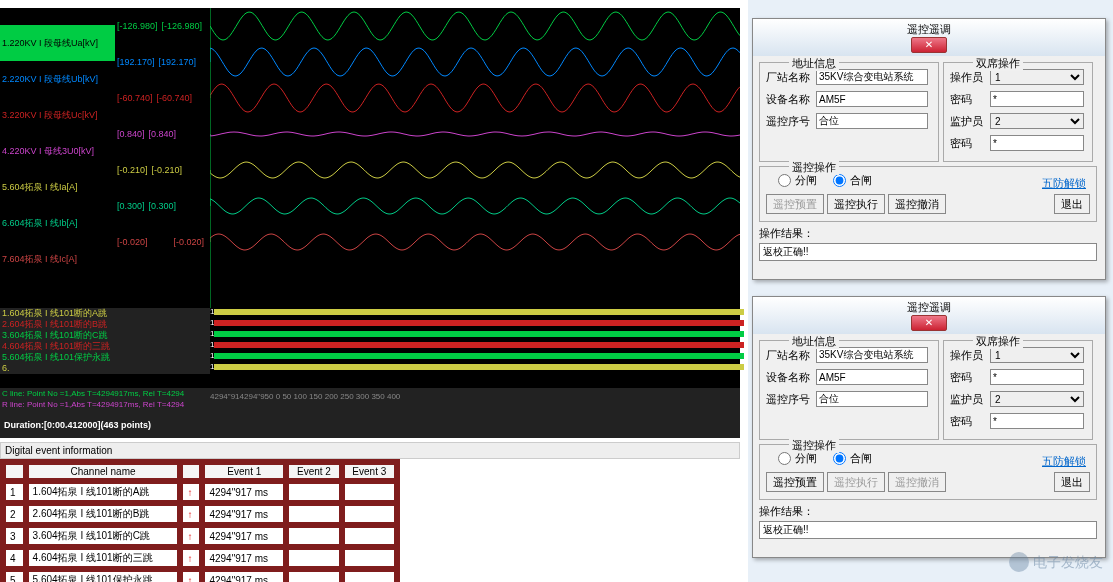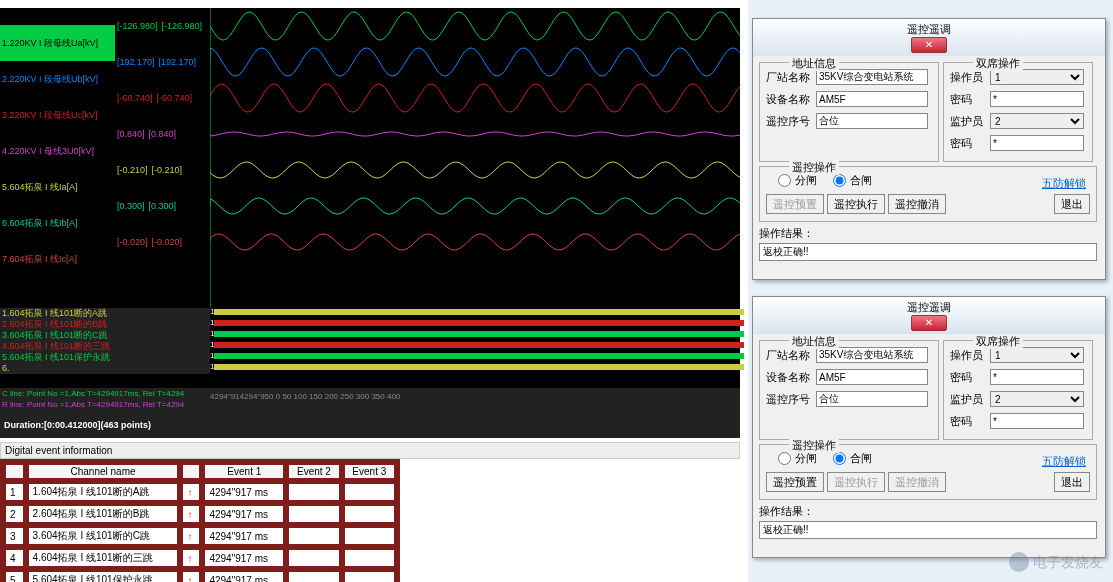--- a/index.html
+++ b/index.html
@@ -111,21 +111,21 @@
           <span>[0.840]</span>
         </div>
         <div class="wave-row" style="color: rgb(204, 204, 68);">
           <span>[-0.210]</span>
           <span>[-0.210]</span>
         </div>
         <div class="wave-row" style="color: rgb(0, 204, 136);">
           <span>[0.300]</span>
           <span>[0.300]</span>
         </div>
-        <div class="wave-row" style="color: rgb(204, 68, 68);">
+        <div class="wave-row" style="color: rgb(204, 68, 68); gap: 22px;">
           <span>[-0.020]</span>
           <span>[-0.020]</span>
         </div>
       </div>
     <div class="wave-plot">
       <svg id="wave-svg">
           <path d="M 0 18 L 0 18.0 L 2 21.3 L 4 24.5 L 6 27.2 L 8 29.5 L 10 31.0 L 12 31.9 L 14 31.9 L 16 31.2 L 18 29.6 L 20 27.5 L 22 24.7 L 24 21.6 L 26 18.3 L 28 15.0 L 30 11.8 L 32 9.0 L 34 6.7 L 36 5.1 L 38 4.2 L 40 4.1 L 42 4.7 L 44 6.2 L 46 8.3 L 48 11.0 L 50 14.1 L 52 17.4 L 54 20.7 L 56 23.9 L 58 26.8 L 60 29.1 L 62 30.8 L 64 31.8 L 66 32.0 L 68 31.3 L 70 30.0 L 72 27.9 L 74 25.3 L 76 22.2 L 78 18.9 L 80 15.6 L 82 12.4 L 84 9.5 L 86 7.1 L 88 5.3 L 90 4.3 L 92 4.0 L 94 4.6 L 96 5.9 L 98 7.9 L 100 10.5 L 102 13.5 L 104 16.8 L 106 20.1 L 108 23.4 L 110 26.3 L 112 28.7 L 114 30.6 L 116 31.7 L 118 32.0 L 120 31.5 L 122 30.3 L 124 28.3 L 126 25.8 L 128 22.8 L 130 19.5 L 132 16.2 L 134 12.9 L 136 10.0 L 138 7.5 L 140 5.6 L 142 4.4 L 144 4.0 L 146 4.4 L 148 5.6 L 150 7.5 L 152 10.0 L 154 12.9 L 156 16.2 L 158 19.5 L 160 22.8 L 162 25.8 L 164 28.3 L 166 30.3 L 168 31.5 L 170 32.0 L 172 31.7 L 174 30.5 L 176 28.7 L 178 26.3 L 180 23.3 L 182 20.1 L 184 16.8 L 186 13.5 L 188 10.5 L 190 7.9 L 192 5.9 L 194 4.6 L 196 4.0 L 198 4.3 L 200 5.3 L 202 7.1 L 204 9.5 L 206 12.4 L 208 15.6 L 210 18.9 L 212 22.2 L 214 25.3 L 216 27.9 L 218 30.0 L 220 31.4 L 222 32.0 L 224 31.8 L 226 30.8 L 228 29.1 L 230 26.7 L 232 23.9 L 234 20.7 L 236 17.4 L 238 14.1 L 240 11.0 L 242 8.3 L 244 6.2 L 246 4.7 L 248 4.1 L 250 4.2 L 252 5.1 L 254 6.7 L 256 9.0 L 258 11.8 L 260 15.0 L 262 18.3 L 264 21.7 L 266 24.8 L 268 27.5 L 270 29.7 L 272 31.2 L 274 31.9 L 276 31.9 L 278 31.0 L 280 29.4 L 282 27.2 L 284 24.4 L 286 21.3 L 288 18.0 L 290 14.6 L 292 11.5 L 294 8.7 L 296 6.5 L 298 4.9 L 300 4.1 L 302 4.1 L 304 4.9 L 306 6.4 L 308 8.6 L 310 11.3 L 312 14.4 L 314 17.7 L 316 21.1 L 318 24.2 L 320 27.0 L 322 29.3 L 324 30.9 L 326 31.8 L 328 31.9 L 330 31.2 L 332 29.8 L 334 27.7 L 336 25.0 L 338 21.9 L 340 18.6 L 342 15.2 L 344 12.0 L 346 9.2 L 348 6.9 L 350 5.2 L 352 4.2 L 354 4.0 L 356 4.7 L 358 6.1 L 360 8.1 L 362 10.8 L 364 13.8 L 366 17.1 L 368 20.5 L 370 23.7 L 372 26.6 L 374 28.9 L 376 30.7 L 378 31.7 L 380 32.0 L 382 31.4 L 384 30.1 L 386 28.1 L 388 25.5 L 390 22.5 L 392 19.2 L 394 15.8 L 396 12.6 L 398 9.7 L 400 7.2 L 402 5.4 L 404 4.3 L 406 4.0 L 408 4.5 L 410 5.7 L 412 7.7 L 414 10.3 L 416 13.3 L 418 16.5 L 420 19.9 L 422 23.1 L 424 26.1 L 426 28.6 L 428 30.4 L 430 31.6 L 432 32.0 L 434 31.6 L 436 30.4 L 438 28.5 L 440 26.0 L 442 23.0 L 444 19.8 L 446 16.4 L 448 13.2 L 450 10.2 L 452 7.6 L 454 5.7 L 456 4.5 L 458 4.0 L 460 4.3 L 462 5.5 L 464 7.3 L 466 9.8 L 468 12.7 L 470 15.9 L 472 19.3 L 474 22.6 L 476 25.6 L 478 28.2 L 480 30.2 L 482 31.5 L 484 32.0 L 486 31.7 L 488 30.7 L 490 28.9 L 492 26.5 L 494 23.6 L 496 20.4 L 498 17.0 L 500 13.7 L 502 10.7 L 504 8.1 L 506 6.0 L 508 4.6 L 510 4.0 L 512 4.2 L 514 5.2 L 516 6.9 L 518 9.3 L 520 12.1 L 522 15.3 L 524 18.7 L 526 22.0 L 528 25.1 L 530 27.7" stroke="#0c4" fill="none" stroke-width="1"></path>
           <path d="M 0 54 L 0 40.1 L 2 40.7 L 4 42.2 L 6 44.3 L 8 47.0 L 10 50.1 L 12 53.4 L 14 56.7 L 16 59.9 L 18 62.8 L 20 65.1 L 22 66.8 L 24 67.8 L 26 68.0 L 28 67.3 L 30 66.0 L 32 63.9 L 34 61.3 L 36 58.2 L 38 54.9 L 40 51.6 L 42 48.4 L 44 45.5 L 46 43.1 L 48 41.3 L 50 40.3 L 52 40.0 L 54 40.6 L 56 41.9 L 58 43.9 L 60 46.5 L 62 49.5 L 64 52.8 L 66 56.1 L 68 59.4 L 70 62.3 L 72 64.7 L 74 66.6 L 76 67.7 L 78 68.0 L 80 67.5 L 82 66.3 L 84 64.3 L 86 61.8 L 88 58.8 L 90 55.5 L 92 52.2 L 94 48.9 L 96 46.0 L 98 43.5 L 100 41.6 L 102 40.4 L 104 40.0 L 106 40.4 L 108 41.6 L 110 43.5 L 112 46.0 L 114 48.9 L 116 52.2 L 118 55.5 L 120 58.8 L 122 61.8 L 124 64.3 L 126 66.3 L 128 67.5 L 130 68.0 L 132 67.7 L 134 66.5 L 136 64.7 L 138 62.3 L 140 59.3 L 142 56.1 L 144 52.8 L 146 49.5 L 148 46.5 L 150 43.9 L 152 41.9 L 154 40.6 L 156 40.0 L 158 40.3 L 160 41.3 L 162 43.1 L 164 45.5 L 166 48.4 L 168 51.6 L 170 54.9 L 172 58.2 L 174 61.3 L 176 63.9 L 178 66.0 L 180 67.4 L 182 68.0 L 184 67.8 L 186 66.8 L 188 65.1 L 190 62.7 L 192 59.9 L 194 56.7 L 196 53.4 L 198 50.1 L 200 47.0 L 202 44.3 L 204 42.2 L 206 40.7 L 208 40.1 L 210 40.2 L 212 41.1 L 214 42.7 L 216 45.0 L 218 47.8 L 220 51.0 L 222 54.3 L 224 57.7 L 226 60.8 L 228 63.5 L 230 65.7 L 232 67.2 L 234 67.9 L 236 67.9 L 238 67.0 L 240 65.4 L 242 63.2 L 244 60.4 L 246 57.3 L 248 54.0 L 250 50.6 L 252 47.5 L 254 44.7 L 256 42.5 L 258 40.9 L 260 40.1 L 262 40.1 L 264 40.9 L 266 42.4 L 268 44.6 L 270 47.3 L 272 50.4 L 274 53.7 L 276 57.1 L 278 60.2 L 280 63.0 L 282 65.3 L 284 66.9 L 286 67.8 L 288 67.9 L 290 67.2 L 292 65.8 L 294 63.7 L 296 61.0 L 298 57.9 L 300 54.6 L 302 51.2 L 304 48.0 L 306 45.2 L 308 42.9 L 310 41.2 L 312 40.2 L 314 40.0 L 316 40.7 L 318 42.1 L 320 44.1 L 322 46.8 L 324 49.8 L 326 53.1 L 328 56.5 L 330 59.7 L 332 62.6 L 334 64.9 L 336 66.7 L 338 67.7 L 340 68.0 L 342 67.4 L 344 66.1 L 346 64.1 L 348 61.5 L 350 58.5 L 352 55.2 L 354 51.8 L 356 48.6 L 358 45.7 L 360 43.2 L 362 41.4 L 364 40.3 L 366 40.0 L 368 40.5 L 370 41.7 L 372 43.7 L 374 46.3 L 376 49.3 L 378 52.5 L 380 55.9 L 382 59.1 L 384 62.1 L 386 64.6 L 388 66.4 L 390 67.6 L 392 68.0 L 394 67.6 L 396 66.4 L 398 64.5 L 400 62.0 L 402 59.0 L 404 55.8 L 406 52.4 L 408 49.2 L 410 46.2 L 412 43.6 L 414 41.7 L 416 40.5 L 418 40.0 L 420 40.3 L 422 41.5 L 424 43.3 L 426 45.8 L 428 48.7 L 430 51.9 L 432 55.3 L 434 58.6 L 436 61.6 L 438 64.2 L 440 66.2 L 442 67.5 L 444 68.0 L 446 67.7 L 448 66.7 L 450 64.9 L 452 62.5 L 454 59.6 L 456 56.4 L 458 53.0 L 460 49.7 L 462 46.7 L 464 44.1 L 466 42.0 L 468 40.6 L 470 40.0 L 472 40.2 L 474 41.2 L 476 42.9 L 478 45.3 L 480 48.1 L 482 51.3 L 484 54.7 L 486 58.0 L 488 61.1 L 490 63.7 L 492 65.8 L 494 67.3 L 496 68.0 L 498 67.8 L 500 66.9 L 502 65.3 L 504 62.9 L 506 60.1 L 508 57.0 L 510 53.6 L 512 50.3 L 514 47.2 L 516 44.5 L 518 42.3 L 520 40.8 L 522 40.1 L 524 40.1 L 526 41.0 L 528 42.6 L 530 44.8" stroke="#08f" fill="none" stroke-width="1"></path>
           <path d="M 0 90 L 0 87.6 L 2 84.4 L 4 81.5 L 6 79.1 L 8 77.3 L 10 76.3 L 12 76.0 L 14 76.6 L 16 77.9 L 18 79.9 L 20 82.5 L 22 85.5 L 24 88.8 L 26 92.1 L 28 95.4 L 30 98.3 L 32 100.7 L 34 102.6 L 36 103.7 L 38 104.0 L 40 103.5 L 42 102.3 L 44 100.3 L 46 97.8 L 48 94.8 L 50 91.5 L 52 88.2 L 54 84.9 L 56 82.0 L 58 79.5 L 60 77.6 L 62 76.4 L 64 76.0 L 66 76.4 L 68 77.6 L 70 79.5 L 72 82.0 L 74 84.9 L 76 88.2 L 78 91.5 L 80 94.8 L 82 97.8 L 84 100.3 L 86 102.3 L 88 103.5 L 90 104.0 L 92 103.7 L 94 102.5 L 96 100.7 L 98 98.3 L 100 95.3 L 102 92.1 L 104 88.8 L 106 85.5 L 108 82.5 L 110 79.9 L 112 77.9 L 114 76.6 L 116 76.0 L 118 76.3 L 120 77.3 L 122 79.1 L 124 81.5 L 126 84.4 L 128 87.6 L 130 90.9 L 132 94.2 L 134 97.3 L 136 99.9 L 138 102.0 L 140 103.4 L 142 104.0 L 144 103.8 L 146 102.8 L 148 101.1 L 150 98.7 L 152 95.9 L 154 92.7 L 156 89.4 L 158 86.1 L 160 83.0 L 162 80.3 L 164 78.2 L 166 76.7 L 168 76.1 L 170 76.2 L 172 77.1 L 174 78.7 L 176 81.0 L 178 83.8 L 180 87.0 L 182 90.3 L 184 93.7 L 186 96.8 L 188 99.5 L 190 101.7 L 192 103.2 L 194 103.9 L 196 103.9 L 198 103.0 L 200 101.4 L 202 99.2 L 204 96.4 L 206 93.3 L 208 90.0 L 210 86.6 L 212 83.5 L 214 80.7 L 216 78.5 L 218 76.9 L 220 76.1 L 222 76.1 L 224 76.9 L 226 78.4 L 228 80.6 L 230 83.3 L 232 86.4 L 234 89.7 L 236 93.1 L 238 96.2 L 240 99.0 L 242 101.3 L 244 102.9 L 246 103.8 L 248 103.9 L 250 103.2 L 252 101.8 L 254 99.7 L 256 97.0 L 258 93.9 L 260 90.6 L 262 87.2 L 264 84.0 L 266 81.2 L 268 78.9 L 270 77.2 L 272 76.2 L 274 76.0 L 276 76.7 L 278 78.1 L 280 80.1 L 282 82.8 L 284 85.8 L 286 89.1 L 288 92.5 L 290 95.7 L 292 98.6 L 294 100.9 L 296 102.7 L 298 103.7 L 300 104.0 L 302 103.4 L 304 102.1 L 306 100.1 L 308 97.5 L 310 94.5 L 312 91.2 L 314 87.8 L 316 84.6 L 318 81.7 L 320 79.2 L 322 77.4 L 324 76.3 L 326 76.0 L 328 76.5 L 330 77.7 L 332 79.7 L 334 82.3 L 336 85.3 L 338 88.5 L 340 91.9 L 342 95.1 L 344 98.1 L 346 100.6 L 348 102.4 L 350 103.6 L 352 104.0 L 354 103.6 L 356 102.4 L 358 100.5 L 360 98.0 L 362 95.0 L 364 91.8 L 366 88.4 L 368 85.2 L 370 82.2 L 372 79.6 L 374 77.7 L 376 76.5 L 378 76.0 L 380 76.3 L 382 77.5 L 384 79.3 L 386 81.8 L 388 84.7 L 390 87.9 L 392 91.3 L 394 94.6 L 396 97.6 L 398 100.2 L 400 102.2 L 402 103.5 L 404 104.0 L 406 103.7 L 408 102.7 L 410 100.9 L 412 98.5 L 414 95.6 L 416 92.4 L 418 89.0 L 420 85.7 L 422 82.7 L 424 80.1 L 426 78.0 L 428 76.6 L 430 76.0 L 432 76.2 L 434 77.2 L 436 78.9 L 438 81.3 L 440 84.1 L 442 87.3 L 444 90.7 L 446 94.0 L 448 97.1 L 450 99.7 L 452 101.8 L 454 103.3 L 456 104.0 L 458 103.8 L 460 102.9 L 462 101.3 L 464 98.9 L 466 96.1 L 468 93.0 L 470 89.6 L 472 86.3 L 474 83.2 L 476 80.5 L 478 78.3 L 480 76.8 L 482 76.1 L 484 76.1 L 486 77.0 L 488 78.6 L 490 80.8 L 492 83.6 L 494 86.7 L 496 90.1 L 498 93.4 L 500 96.5 L 502 99.3 L 504 101.5 L 506 103.1 L 508 103.9 L 510 103.9 L 512 103.1 L 514 101.6 L 516 99.4 L 518 96.7 L 520 93.6 L 522 90.2 L 524 86.9 L 526 83.7 L 528 80.9 L 530 78.7" stroke="#c22" fill="none" stroke-width="1"></path>
           <path d="M 0 126 L 0 127.9 L 2 127.8 L 4 127.5 L 6 127.1 L 8 126.7 L 10 126.2 L 12 125.7 L 14 125.3 L 16 124.9 L 18 124.5 L 20 124.2 L 22 124.1 L 24 124.0 L 26 124.1 L 28 124.2 L 30 124.5 L 32 124.9 L 34 125.3 L 36 125.7 L 38 126.2 L 40 126.7 L 42 127.1 L 44 127.5 L 46 127.8 L 48 127.9 L 50 128.0 L 52 128.0 L 54 127.8 L 56 127.5 L 58 127.2 L 60 126.8 L 62 126.3 L 64 125.8 L 66 125.4 L 68 124.9 L 70 124.6 L 72 124.3 L 74 124.1 L 76 124.0 L 78 124.0 L 80 124.2 L 82 124.4 L 84 124.8 L 86 125.2 L 88 125.7 L 90 126.1 L 92 126.6 L 94 127.0 L 96 127.4 L 98 127.7 L 100 127.9 L 102 128.0 L 104 128.0 L 106 127.8 L 108 127.6 L 110 127.2 L 112 126.8 L 114 126.4 L 116 125.9 L 118 125.4 L 120 125.0 L 122 124.6 L 124 124.3 L 126 124.1 L 128 124.0 L 130 124.0 L 132 124.2 L 134 124.4 L 136 124.7 L 138 125.1 L 140 125.6 L 142 126.0 L 144 126.5 L 146 127.0 L 148 127.4 L 150 127.7 L 152 127.9 L 154 128.0 L 156 128.0 L 158 127.9 L 160 127.6 L 162 127.3 L 164 126.9 L 166 126.5 L 168 126.0 L 170 125.5 L 172 125.1 L 174 124.7 L 176 124.4 L 178 124.1 L 180 124.0 L 182 124.0 L 184 124.1 L 186 124.3 L 188 124.7 L 190 125.0 L 192 125.5 L 194 126.0 L 196 126.4 L 198 126.9 L 200 127.3 L 202 127.6 L 204 127.8 L 206 128.0 L 208 128.0 L 210 127.9 L 212 127.7 L 214 127.4 L 216 127.0 L 218 126.6 L 220 126.1 L 222 125.6 L 224 125.1 L 226 124.7 L 228 124.4 L 230 124.2 L 232 124.0 L 234 124.0 L 236 124.1 L 238 124.3 L 240 124.6 L 242 125.0 L 244 125.4 L 246 125.9 L 248 126.4 L 250 126.8 L 252 127.2 L 254 127.6 L 256 127.8 L 258 128.0 L 260 128.0 L 262 127.9 L 264 127.7 L 266 127.4 L 268 127.1 L 270 126.6 L 272 126.2 L 274 125.7 L 276 125.2 L 278 124.8 L 280 124.5 L 282 124.2 L 284 124.0 L 286 124.0 L 288 124.1 L 290 124.2 L 292 124.5 L 294 124.9 L 296 125.3 L 298 125.8 L 300 126.3 L 302 126.7 L 304 127.2 L 306 127.5 L 308 127.8 L 310 127.9 L 312 128.0 L 314 127.9 L 316 127.8 L 318 127.5 L 320 127.1 L 322 126.7 L 324 126.3 L 326 125.8 L 328 125.3 L 330 124.9 L 332 124.5 L 334 124.2 L 336 124.1 L 338 124.0 L 340 124.0 L 342 124.2 L 344 124.5 L 346 124.8 L 348 125.2 L 350 125.7 L 352 126.2 L 354 126.7 L 356 127.1 L 358 127.5 L 360 127.7 L 362 127.9 L 364 128.0 L 366 128.0 L 368 127.8 L 370 127.6 L 372 127.2 L 374 126.8 L 376 126.3 L 378 125.9 L 380 125.4 L 382 125.0 L 384 124.6 L 386 124.3 L 388 124.1 L 390 124.0 L 392 124.0 L 394 124.2 L 396 124.4 L 398 124.8 L 400 125.2 L 402 125.6 L 404 126.1 L 406 126.6 L 408 127.0 L 410 127.4 L 412 127.7 L 414 127.9 L 416 128.0 L 418 128.0 L 420 127.8 L 422 127.6 L 424 127.3 L 426 126.9 L 428 126.4 L 430 125.9 L 432 125.5 L 434 125.0 L 436 124.6 L 438 124.3 L 440 124.1 L 442 124.0 L 444 124.0 L 446 124.1 L 448 124.4 L 450 124.7 L 452 125.1 L 454 125.5 L 456 126.0 L 458 126.5 L 460 126.9 L 462 127.3 L 464 127.6 L 466 127.9 L 468 128.0 L 470 128.0 L 472 127.9 L 474 127.7 L 476 127.3 L 478 127.0 L 480 126.5 L 482 126.0 L 484 125.6 L 486 125.1 L 488 124.7 L 490 124.4 L 492 124.1 L 494 124.0 L 496 124.0 L 498 124.1 L 500 124.3 L 502 124.6 L 504 125.0 L 506 125.5 L 508 125.9 L 510 126.4 L 512 126.9 L 514 127.3 L 516 127.6 L 518 127.8 L 520 128.0 L 522 128.0 L 524 127.9 L 526 127.7 L 528 127.4 L 530 127.0" stroke="#c4c" fill="none" stroke-width="1"></path>

